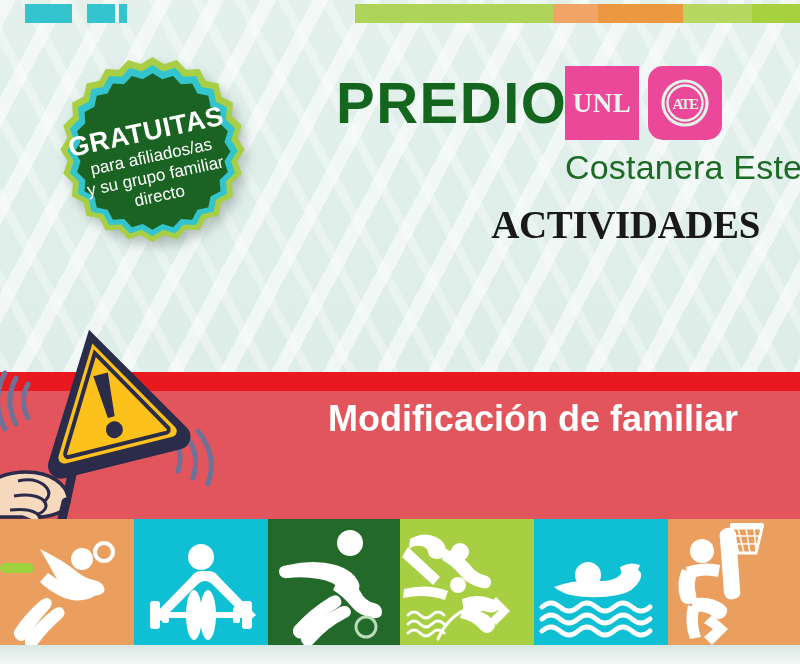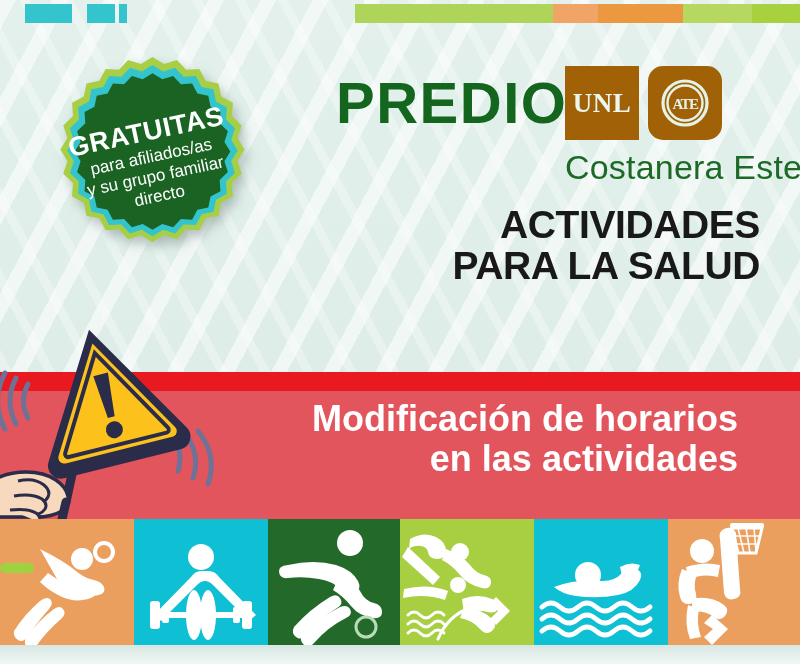--- a/index.html
+++ b/index.html
@@ -46,21 +46,21 @@
 
   
   .predio-wrap{position:absolute;left:336px;top:66px;width:420px;height:120px;}
   .predio-word{
     position:absolute;left:0;top:8px;
     font-size:58px;font-weight:bold;letter-spacing:1.5px;
     color:#14661f;line-height:1;
     font-family:"Liberation Sans",sans-serif;
   }
   .logo-box{
-    position:absolute;top:0;width:74px;height:74px;background:#a16207;
+    position:absolute;top:0;width:74px;height:74px;background:#ec4899;
     display:flex;align-items:center;justify-content:center;
   }
   .logo-unl{left:229px;}
   .logo-ate{left:312px;border-radius:15px;}
   .unl-text{
     color:#eaf6ee;font-size:27px;font-weight:bold;letter-spacing:0.5px;
     font-family:"Liberation Serif",serif;
   }
   .ate-mark{width:52px;height:52px;}
   .costanera{
@@ -86,21 +86,21 @@
   .badge-sub{
     font-size:17px;line-height:1.18;font-weight:normal;
   }
 
   
   .heading{
     position:absolute;left:180px;top:204px;width:580px;
     text-align:right;color:#191919;
     font-size:39px;font-weight:bold;line-height:1.06;
     letter-spacing:-0.4px;
-    font-family:Liberation Sans, sans-serif;
+    font-family:Liberation Serif, serif;
   }
   .heading div{white-space:nowrap;}
 
   
   .red-strip-top{position:absolute;left:0;top:372px;width:800px;height:19px;background:#e8191f;}
   .red-band{position:absolute;left:0;top:391px;width:800px;height:128px;background:#e2555c;}
   .red-text{
     position:absolute;left:180px;top:399px;width:600px;
     text-align:right;color:#ffffff;
     font-size:36px;font-weight:bold;line-height:1.12;
@@ -195,28 +195,26 @@
           <text x="26" y="32" text-anchor="middle" letter-spacing="-1.5">ATE</text>
         </g>
       </svg>
     </div>
 
     <div class="costanera">Costanera Este</div>
   </div>
 
   <div class="heading">
     <div>ACTIVIDADES</div>
-    <div>PARA LA SALUD</div>
   </div>
 
   <div class="red-strip-top"></div>
   <div class="red-band"></div>
   <div class="red-text">
-    <div>Modificación de horarios</div>
-    <div>en las actividades</div>
+    <div>Modificación de familiar</div>
   </div>
 
   <svg class="warning" viewBox="0 0 230 210">
 
     <g stroke="#6f7296" stroke-width="5" fill="none" stroke-linecap="round">
       <path d="M34 66 q-9 17 0 34"></path>
       <path d="M22 60 q-12 23 0 46"></path>
       <path d="M11 55 q-15 28 0 56"></path>
     </g>
 

